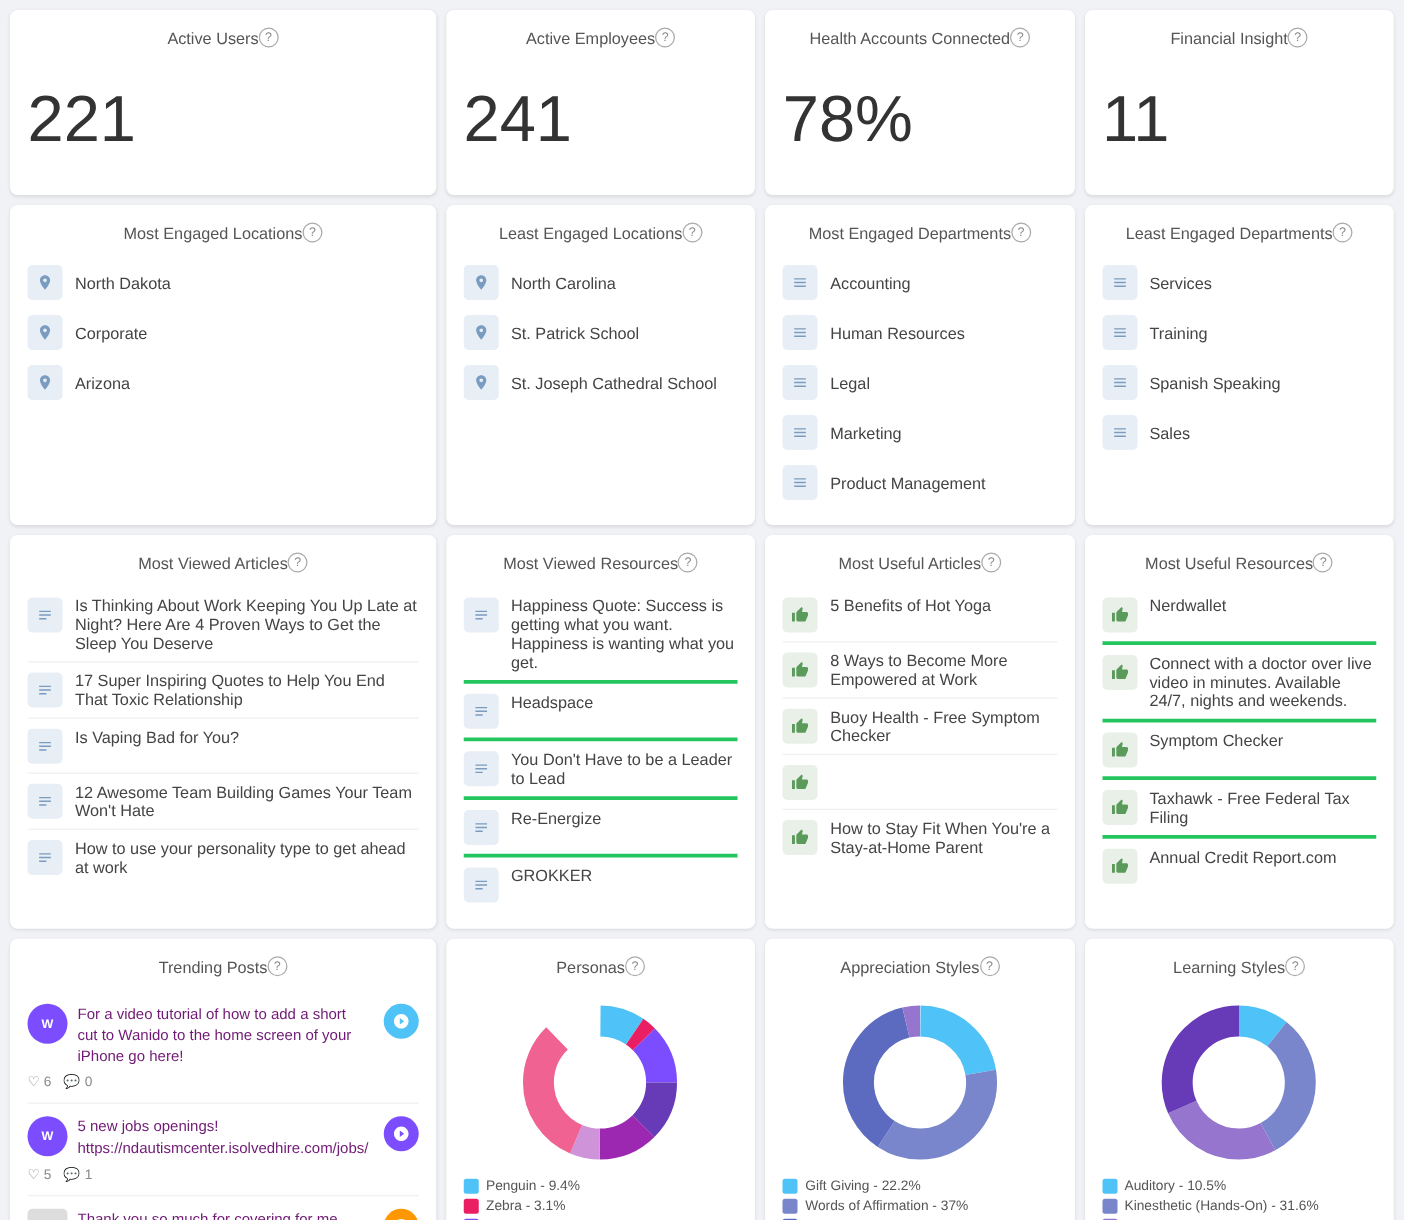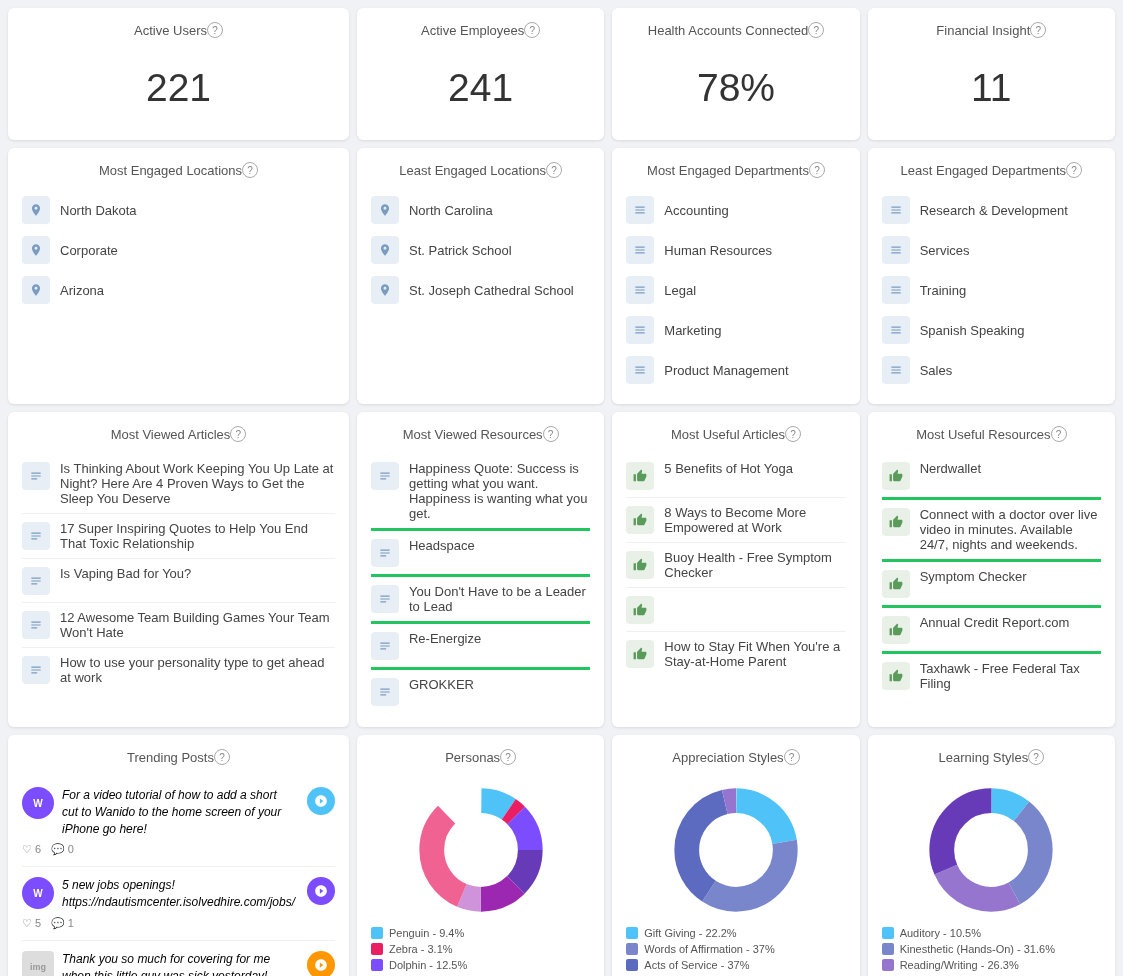--- a/index.html
+++ b/index.html
@@ -1,40 +1,40 @@
 <!DOCTYPE html>
 <html><head>
   <meta charset="utf-8">
   <style>
     * { box-sizing: border-box; margin: 0; padding: 0; }
     body { font-family: -apple-system, BlinkMacSystemFont, 'Segoe UI', Arial, sans-serif; background: #f0f2f5; color: #333; font-size: 13px; }
     .dashboard { display: grid; grid-template-columns: repeat(4, 1fr); gap: 8px; padding: 8px; }
     .card { background: #fff; border-radius: 6px; padding: 14px; box-shadow: 0 1px 3px rgba(0,0,0,0.1); }
     .card-title { font-size: 13px; color: #555; font-weight: 500; display: flex; align-items: center; justify-content: center; margin-bottom: 12px; }
     .card-title .help-icon { width: 16px; height: 16px; border-radius: 50%; border: 1px solid #aaa; display: flex; align-items: center; justify-content: center; font-size: 10px; color: #888; cursor: pointer; flex-shrink: 0; }
-    .stat-number { font-size: 39px; font-weight: 300; text-align: center; padding: 16px 0; color: #333; }
+    .stat-number { font-size: 52px; font-weight: 300; text-align: left; padding: 16px 0; color: #333; }
     .location-item { display: flex; align-items: center; gap: 10px; padding: 6px 0; }
     .location-icon { width: 28px; height: 28px; background: #e8eef5; border-radius: 4px; display: flex; align-items: center; justify-content: center; flex-shrink: 0; }
     .location-icon svg { width: 14px; height: 14px; fill: #7a9cc0; }
     .dept-icon { width: 28px; height: 28px; background: #e8eef5; border-radius: 4px; display: flex; align-items: center; justify-content: center; flex-shrink: 0; }
     .dept-icon svg { width: 14px; height: 14px; fill: #7a9cc0; }
     .item-label { font-size: 13px; color: #444; }
     .article-item { display: flex; align-items: flex-start; gap: 10px; padding: 7px 0; border-bottom: 1px solid #f0f0f0; }
     .article-item:last-child { border-bottom: none; }
     .article-icon { width: 28px; height: 28px; background: #e8eef5; border-radius: 4px; display: flex; align-items: center; justify-content: center; flex-shrink: 0; margin-top: 1px; }
     .article-icon svg { width: 14px; height: 14px; fill: #7a9cc0; }
     .thumb-icon { width: 28px; height: 28px; background: #e8f0e8; border-radius: 4px; display: flex; align-items: center; justify-content: center; flex-shrink: 0; margin-top: 1px; }
     .thumb-icon svg { width: 14px; height: 14px; fill: #5a9a5a; }
     .resource-item { display: flex; align-items: flex-start; gap: 10px; padding: 7px 0; border-bottom: 3px solid #22c55e; }
     .resource-item:last-child { border-bottom: none; }
     .trending-post { padding: 10px 0; border-bottom: 1px solid #f0f0f0; }
     .trending-post:last-child { border-bottom: none; }
     .post-header { display: flex; align-items: flex-start; gap: 8px; margin-bottom: 6px; }
     .post-avatar { width: 32px; height: 32px; border-radius: 50%; background: #7c4dff; display: flex; align-items: center; justify-content: center; color: #fff; font-weight: bold; font-size: 12px; flex-shrink: 0; }
-    .post-content { font-size: 12px; color: #000000; line-height: 1.4; flex: 1; font-style: italic; }
+    .post-content { font-size: 12px; color: #701a75; line-height: 1.4; flex: 1; }
     .post-actions { display: flex; gap: 10px; font-size: 11px; color: #888; }
     .post-badge { width: 28px; height: 28px; border-radius: 50%; background: #4fc3f7; display: flex; align-items: center; justify-content: center; }
     .post-badge svg { width: 14px; height: 14px; fill: #fff; }
     .donut-container { display: flex; flex-direction: column; align-items: center; padding: 8px 0; }
     .donut-svg { width: 130px; height: 130px; }
     .legend { margin-top: 10px; width: 100%; }
     .legend-item { display: flex; align-items: center; gap: 6px; padding: 2px 0; font-size: 11px; color: #555; }
     .legend-dot { width: 12px; height: 12px; border-radius: 2px; flex-shrink: 0; }
   </style>
 </head>
@@ -184,28 +184,20 @@
     <div class="card-title">
       <span>Least Engaged Departments</span>
       <span class="help-icon">?</span>
     </div>
     <div class="location-item">
       <div class="dept-icon">
         <svg viewBox="0 0 24 24">
             <path d="M4 6h16v2H4zm0 5h16v2H4zm0 5h16v2H4z"></path>
           </svg>
       </div>
-      <span class="item-label">Research &amp; Development</span>
-    </div>
-    <div class="location-item">
-      <div class="dept-icon">
-        <svg viewBox="0 0 24 24">
-            <path d="M4 6h16v2H4zm0 5h16v2H4zm0 5h16v2H4z"></path>
-          </svg>
-      </div>
       <span class="item-label">Services</span>
     </div>
     <div class="location-item">
       <div class="dept-icon">
         <svg viewBox="0 0 24 24">
             <path d="M4 6h16v2H4zm0 5h16v2H4zm0 5h16v2H4z"></path>
           </svg>
       </div>
       <span class="item-label">Training</span>
     </div>
@@ -395,29 +387,29 @@
           </svg>
       </div>
       <span class="item-label">Symptom Checker</span>
     </div>
     <div class="resource-item">
       <div class="thumb-icon">
         <svg viewBox="0 0 24 24">
             <path d="M1 21h4V9H1v12zm22-11c0-1.1-.9-2-2-2h-6.31l.95-4.57.03-.32c0-.41-.17-.79-.44-1.06L14.17 1 7.59 7.59C7.22 7.95 7 8.45 7 9v10c0 1.1.9 2 2 2h9c.83 0 1.54-.5 1.84-1.22l3.02-7.05c.09-.23.14-.47.14-.73v-2z"></path>
           </svg>
       </div>
+      <span class="item-label">Taxhawk - Free Federal Tax Filing</span>
+    </div>
+    <div class="resource-item">
+      <div class="thumb-icon">
+        <svg viewBox="0 0 24 24">
+            <path d="M1 21h4V9H1v12zm22-11c0-1.1-.9-2-2-2h-6.31l.95-4.57.03-.32c0-.41-.17-.79-.44-1.06L14.17 1 7.59 7.59C7.22 7.95 7 8.45 7 9v10c0 1.1.9 2 2 2h9c.83 0 1.54-.5 1.84-1.22l3.02-7.05c.09-.23.14-.47.14-.73v-2z"></path>
+          </svg>
+      </div>
       <span class="item-label">Annual Credit Report.com</span>
-    </div>
-    <div class="resource-item">
-      <div class="thumb-icon">
-        <svg viewBox="0 0 24 24">
-            <path d="M1 21h4V9H1v12zm22-11c0-1.1-.9-2-2-2h-6.31l.95-4.57.03-.32c0-.41-.17-.79-.44-1.06L14.17 1 7.59 7.59C7.22 7.95 7 8.45 7 9v10c0 1.1.9 2 2 2h9c.83 0 1.54-.5 1.84-1.22l3.02-7.05c.09-.23.14-.47.14-.73v-2z"></path>
-          </svg>
-      </div>
-      <span class="item-label">Taxhawk - Free Federal Tax Filing</span>
     </div>
   </div>
 
   <div class="card">
     <div class="card-title">
       <span>Trending Posts</span>
       <span class="help-icon">?</span>
     </div>
     <div class="trending-post">
       <div class="post-header">

